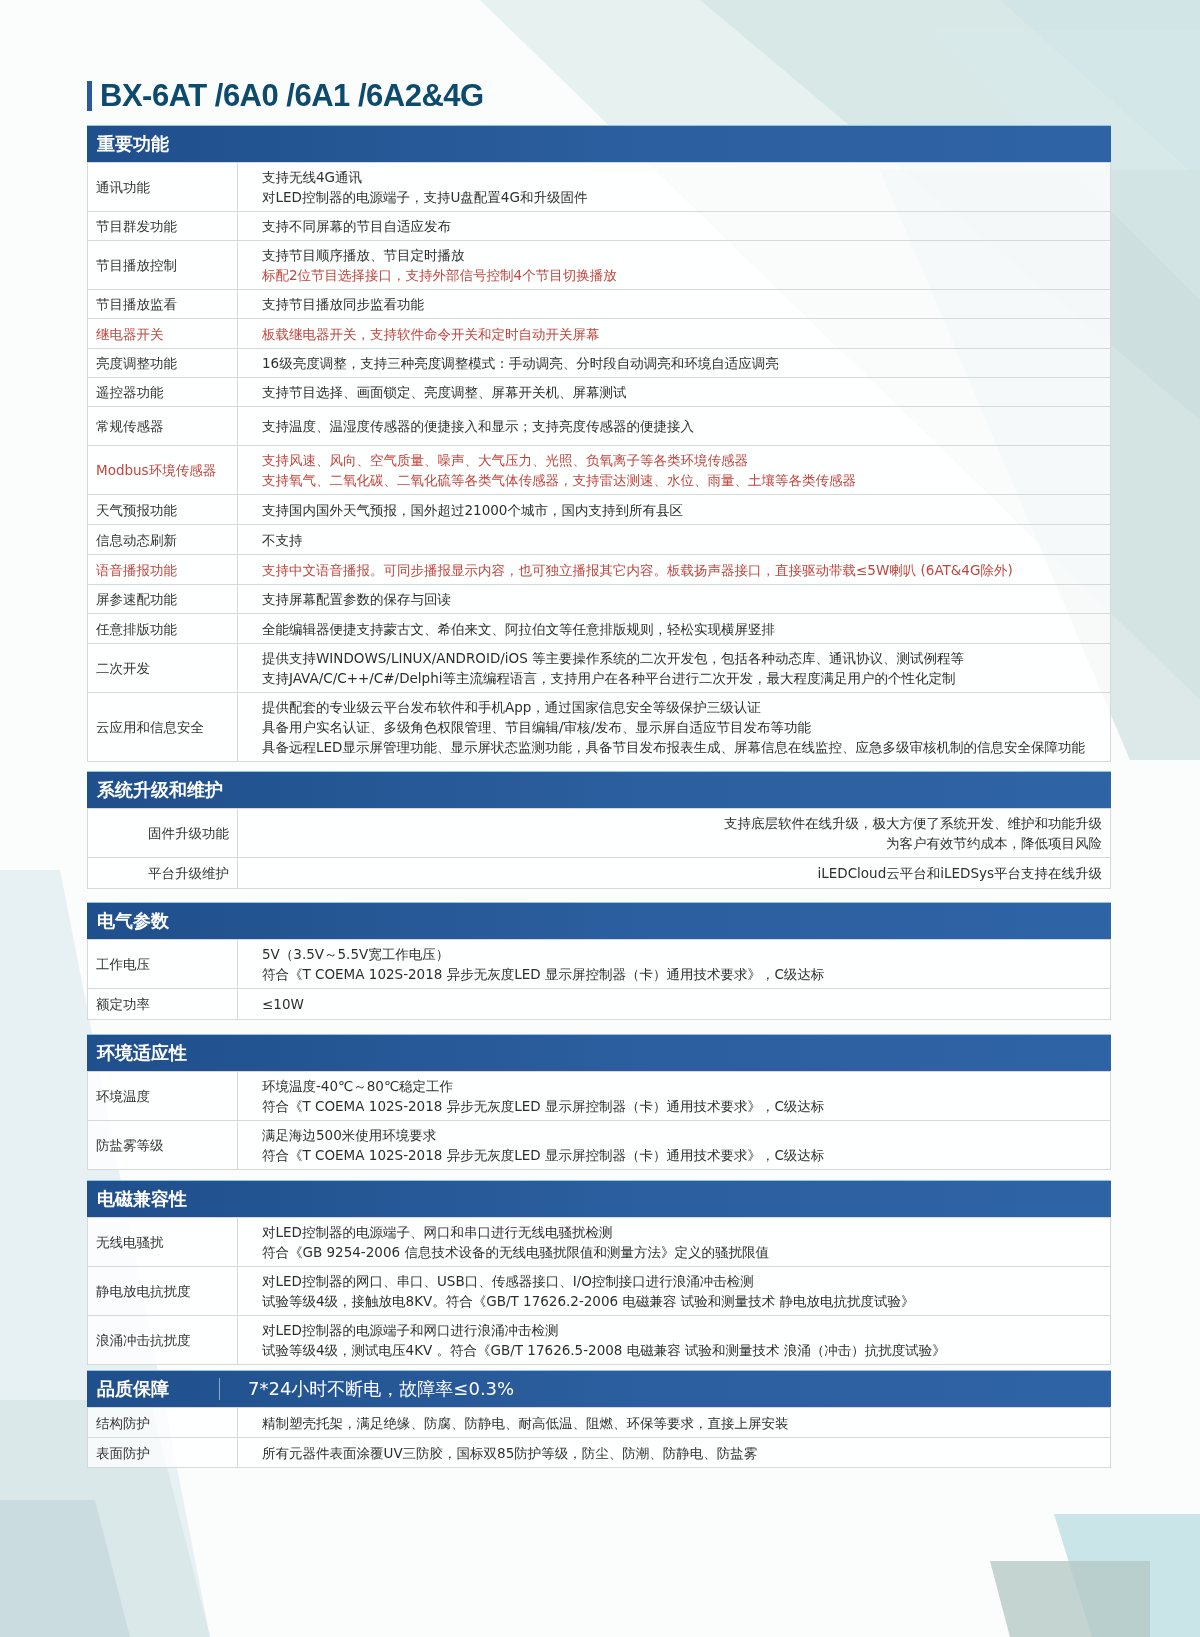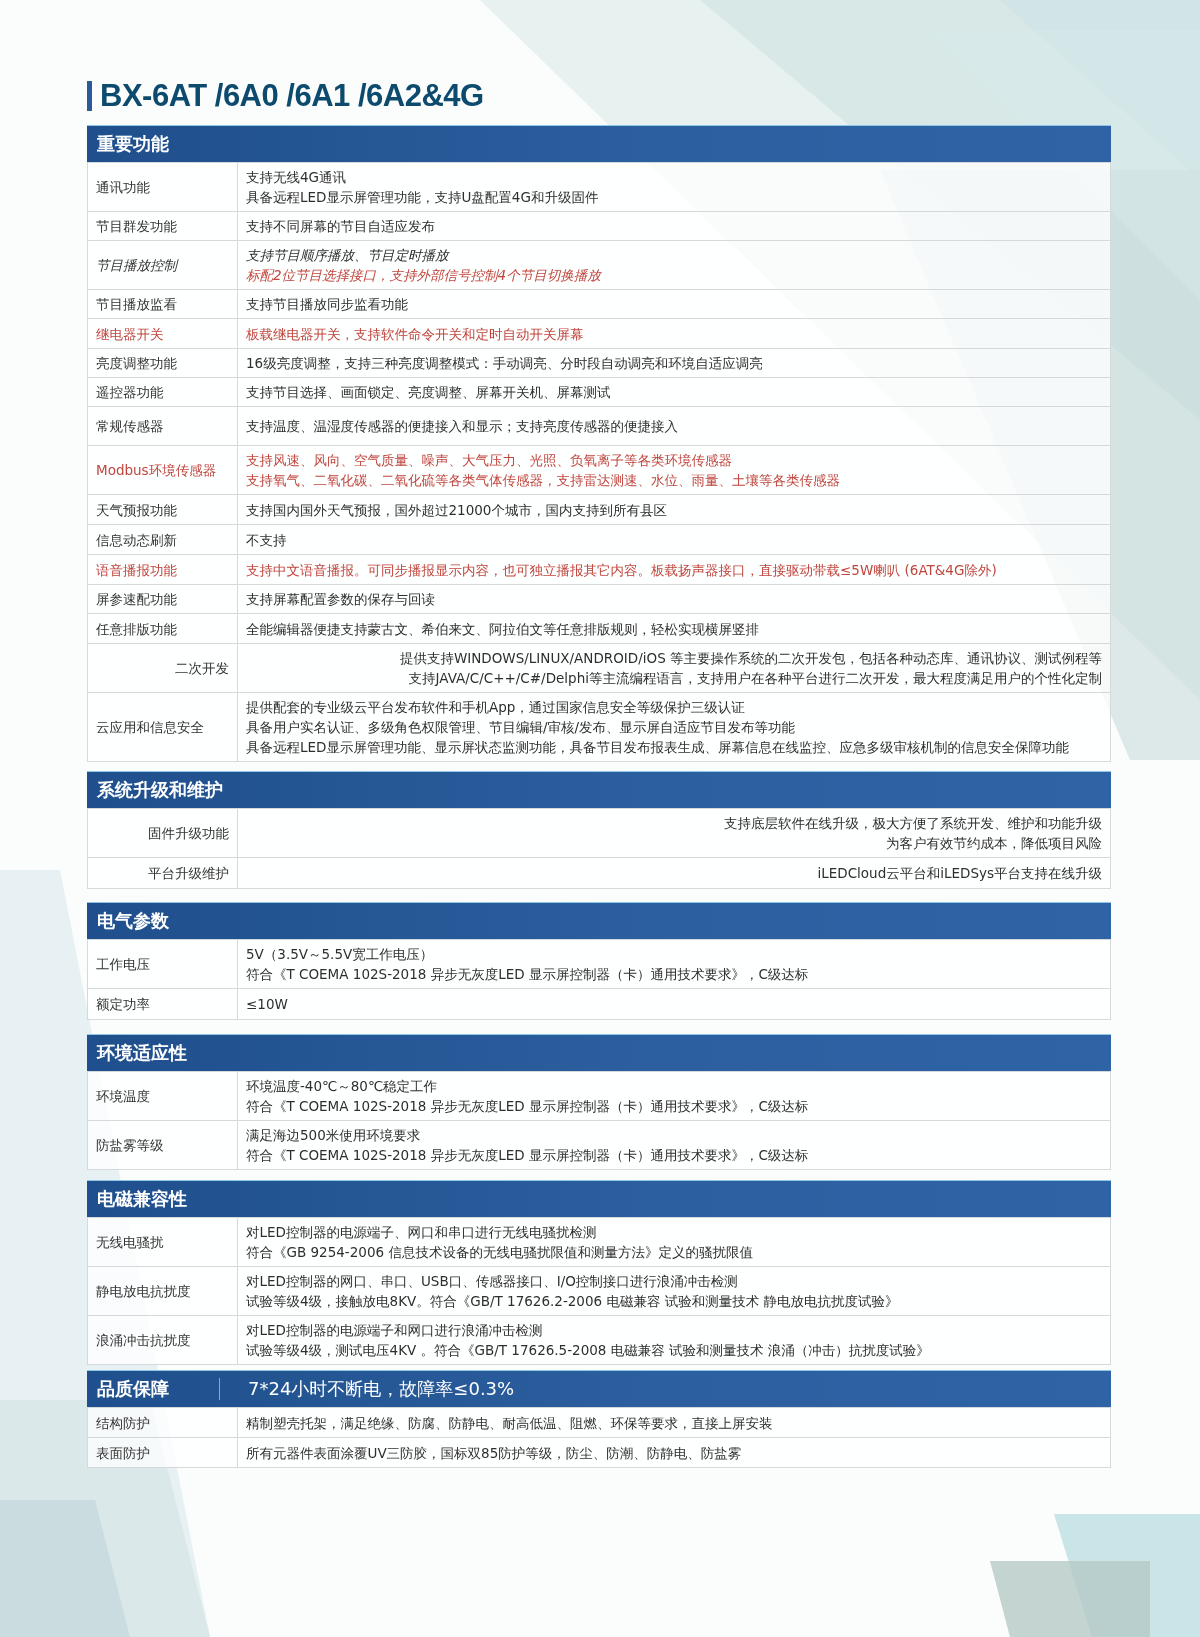--- a/index.html
+++ b/index.html
@@ -41,21 +41,21 @@
   }
   table { width: 100%; border-collapse: collapse; background: rgba(255,255,255,0.78); }
   td {
     border: 1px solid #d6d9db;
     font-size: 13.5px; line-height: 20px; vertical-align: middle;
     padding: 4px 8px;
   }
   td.label { width: 150px; color: #333; }
   td.value { color: #2e2e2e; }
   .red { color: #c0463e !important; }
-  .line { display: block; white-space: nowrap; }
+  .line { display: block; white-space: nowrap; margin-left: 16px; }
 </style>
 </head>
 <body>
 
 <div class="bg">
   <svg viewBox="0 0 1200 1637" xmlns="http://www.w3.org/2000/svg">
     <polygon points="480,0 1200,0 1200,700" fill="#e3f0ee" opacity="0.9"></polygon>
     <polygon points="700,0 1200,0 1200,420" fill="#d3e6e3" opacity="0.8"></polygon>
     <polygon points="1000,0 1200,0 1200,180" fill="#cfe3e6" opacity="0.8"></polygon>
     <polygon points="880,170 1200,170 1200,760 1130,760" fill="#c4d9d8" opacity="0.55"></polygon>
@@ -75,30 +75,30 @@
   </div>
 
   <div class="section" style="top:125px;">
     <div class="sec-header">重要功能</div>
     <table>
       <tbody>
           <tr style="height:48px;">
             <td class="label">通讯功能</td>
             <td class="value">
               <span class="line">支持无线4G通讯</span>
-              <span class="line">具备远程LED显示屏管理功能，支持U盘配置4G和升级固件</span>
+              <span class="line">对LED控制器的电源端子，支持U盘配置4G和升级固件</span>
             </td>
           </tr>
       <tr style="height:29px;">
             <td class="label">节目群发功能</td>
             <td class="value">
               <span class="line">支持不同屏幕的节目自适应发布</span>
             </td>
           </tr>
-      <tr style="height:47px;font-style:italic;">
+      <tr style="height:47px;">
             <td class="label">节目播放控制</td>
             <td class="value">
               <span class="line">支持节目顺序播放、节目定时播放</span>
               <span class="line red">标配2位节目选择接口，支持外部信号控制4个节目切换播放</span>
             </td>
           </tr>
       <tr style="height:29px;">
             <td class="label">节目播放监看</td>
             <td class="value">
               <span class="line">支持节目播放同步监看功能</span>
@@ -158,21 +158,21 @@
             <td class="value">
               <span class="line">支持屏幕配置参数的保存与回读</span>
             </td>
           </tr>
       <tr style="height:30px;">
             <td class="label">任意排版功能</td>
             <td class="value">
               <span class="line">全能编辑器便捷支持蒙古文、希伯来文、阿拉伯文等任意排版规则，轻松实现横屏竖排</span>
             </td>
           </tr>
-      <tr style="height:47px;text-align:right;">
+      <tr style="height:47px;">
             <td class="label">二次开发</td>
             <td class="value">
               <span class="line">提供支持WINDOWS/LINUX/ANDROID/iOS 等主要操作系统的二次开发包，包括各种动态库、通讯协议、测试例程等</span>
               <span class="line">支持JAVA/C/C++/C#/Delphi等主流编程语言，支持用户在各种平台进行二次开发，最大程度满足用户的个性化定制</span>
             </td>
           </tr>
       <tr style="height:68px;">
             <td class="label">云应用和信息安全</td>
             <td class="value">
               <span class="line">提供配套的专业级云平台发布软件和手机App，通过国家信息安全等级保护三级认证</span>

